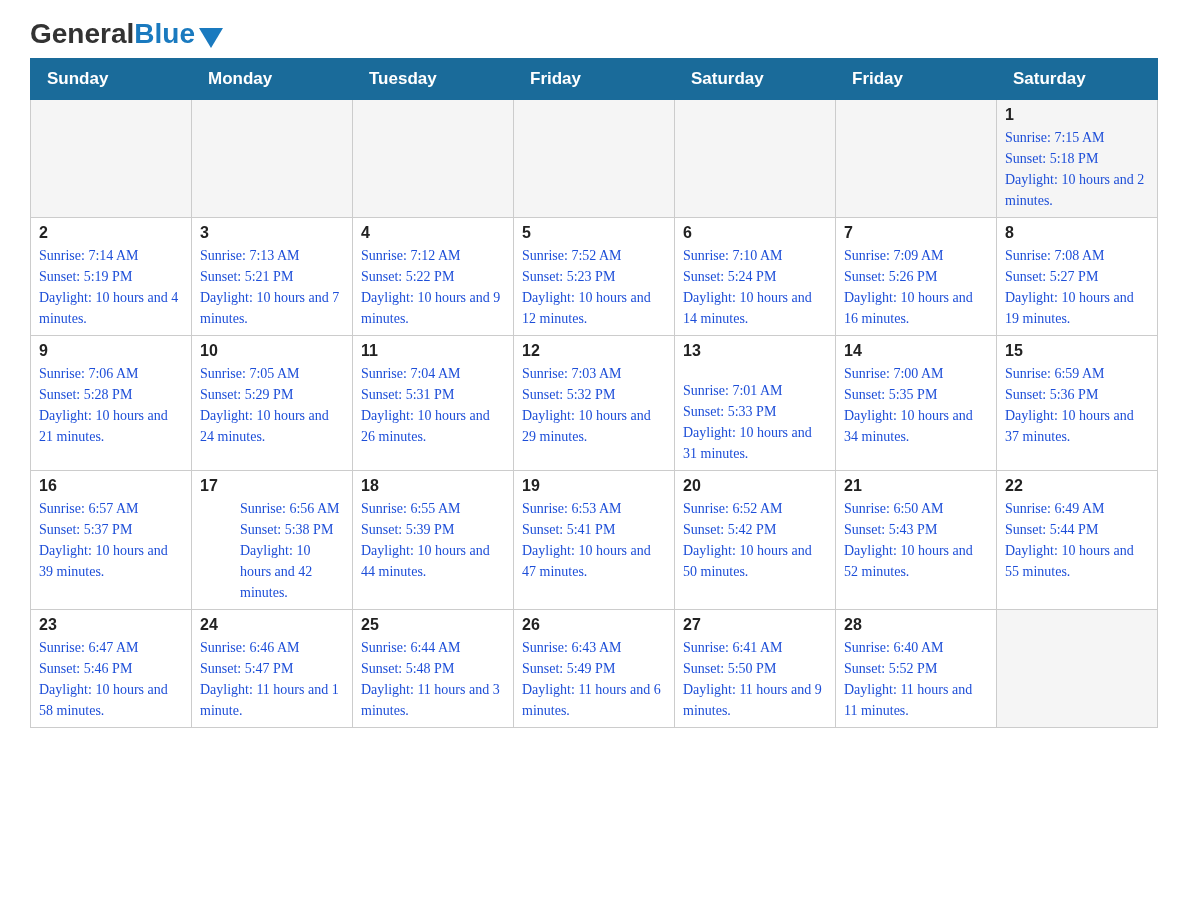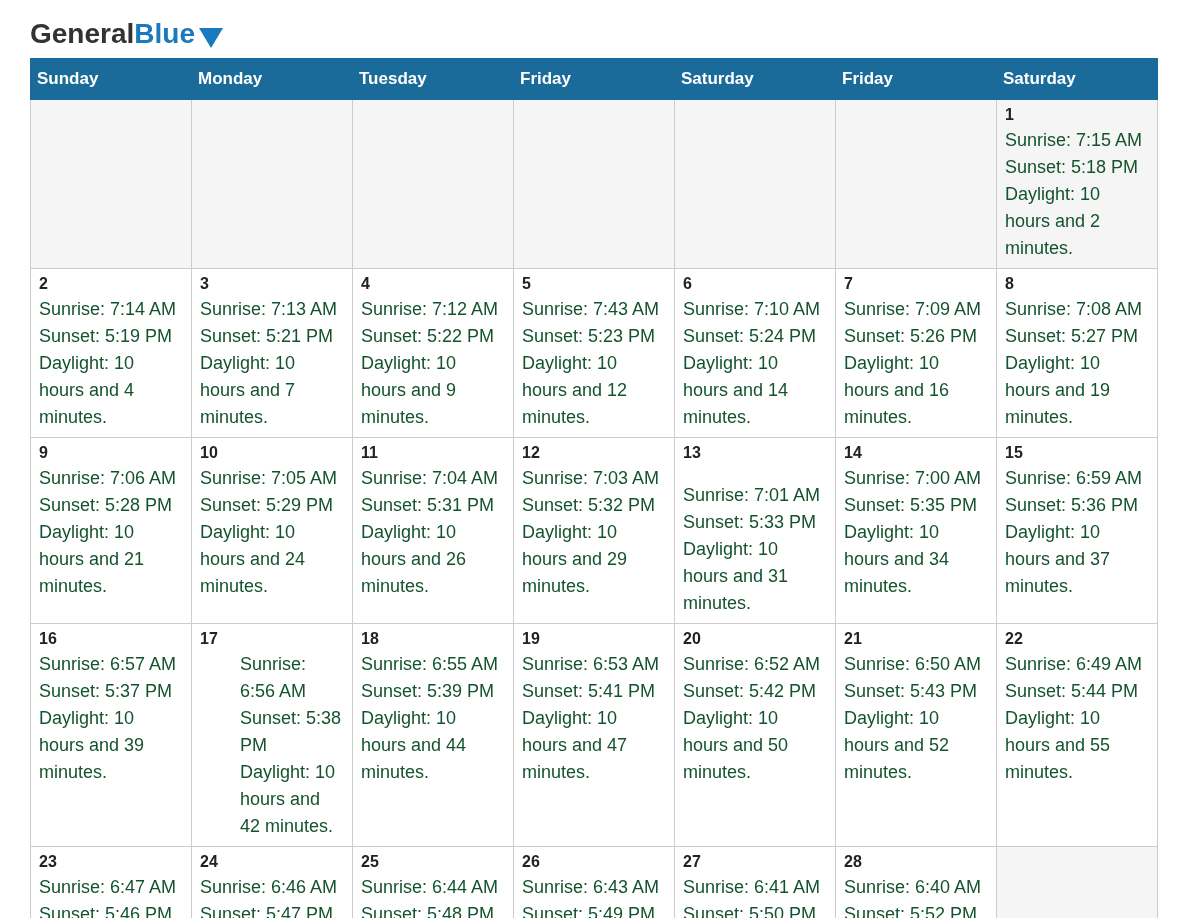--- a/index.html
+++ b/index.html
@@ -61,21 +61,21 @@
     .calendar {
       width: 100%;
       border-collapse: collapse;
       margin-top: 8px;
     }
     .calendar thead tr th {
       background: #1a6b9a;
       color: #fff;
       font-size: 17px;
       font-weight: bold;
-      padding: 10px 6px;
+      padding: 10px 16px;
       text-align: left;
       border: 1px solid #1a6b9a;
     }
     .calendar tbody tr td {
       border: 1px solid #ccc;
       vertical-align: top;
       padding: 6px 8px;
       width: 14.28%;
       height: 110px;
       font-size: 13px;
@@ -86,23 +86,24 @@
       background: #f5f5f5;
     }
     .day-number {
       font-size: 16px;
       font-weight: bold;
       color: #222;
       display: block;
       margin-bottom: 3px;
     }
     .day-info {
-      font-size: 18px;
-      color: #14532d;
+      font-size: 14px;
+      color: #1d4ed8;
       line-height: 1.5;
+      font-family: Liberation Serif, serif;
     }
     .empty-cell {
       background: #f5f5f5;
     }
     .calendar tbody tr td.empty-cell {
       background: #f5f5f5;
     }
   </style>
 </head>
 <body>
@@ -158,21 +159,21 @@
 Daylight: 10 hours and 7 minutes.</div>
         </td>
         <td>
           <span class="day-number">4</span>
           <div class="day-info" style="white-space: pre-line;">Sunrise: 7:12 AM
 Sunset: 5:22 PM
 Daylight: 10 hours and 9 minutes.</div>
         </td>
         <td>
           <span class="day-number">5</span>
-          <div class="day-info" style="white-space: pre-line;">Sunrise: 7:43 AM
+          <div class="day-info" style="white-space: pre-line;">Sunrise: 7:52 AM
 Sunset: 5:23 PM
 Daylight: 10 hours and 12 minutes.</div>
         </td>
         <td>
           <span class="day-number">6</span>
           <div class="day-info" style="white-space: pre-line;">Sunrise: 7:10 AM
 Sunset: 5:24 PM
 Daylight: 10 hours and 14 minutes.</div>
         </td>
         <td>

